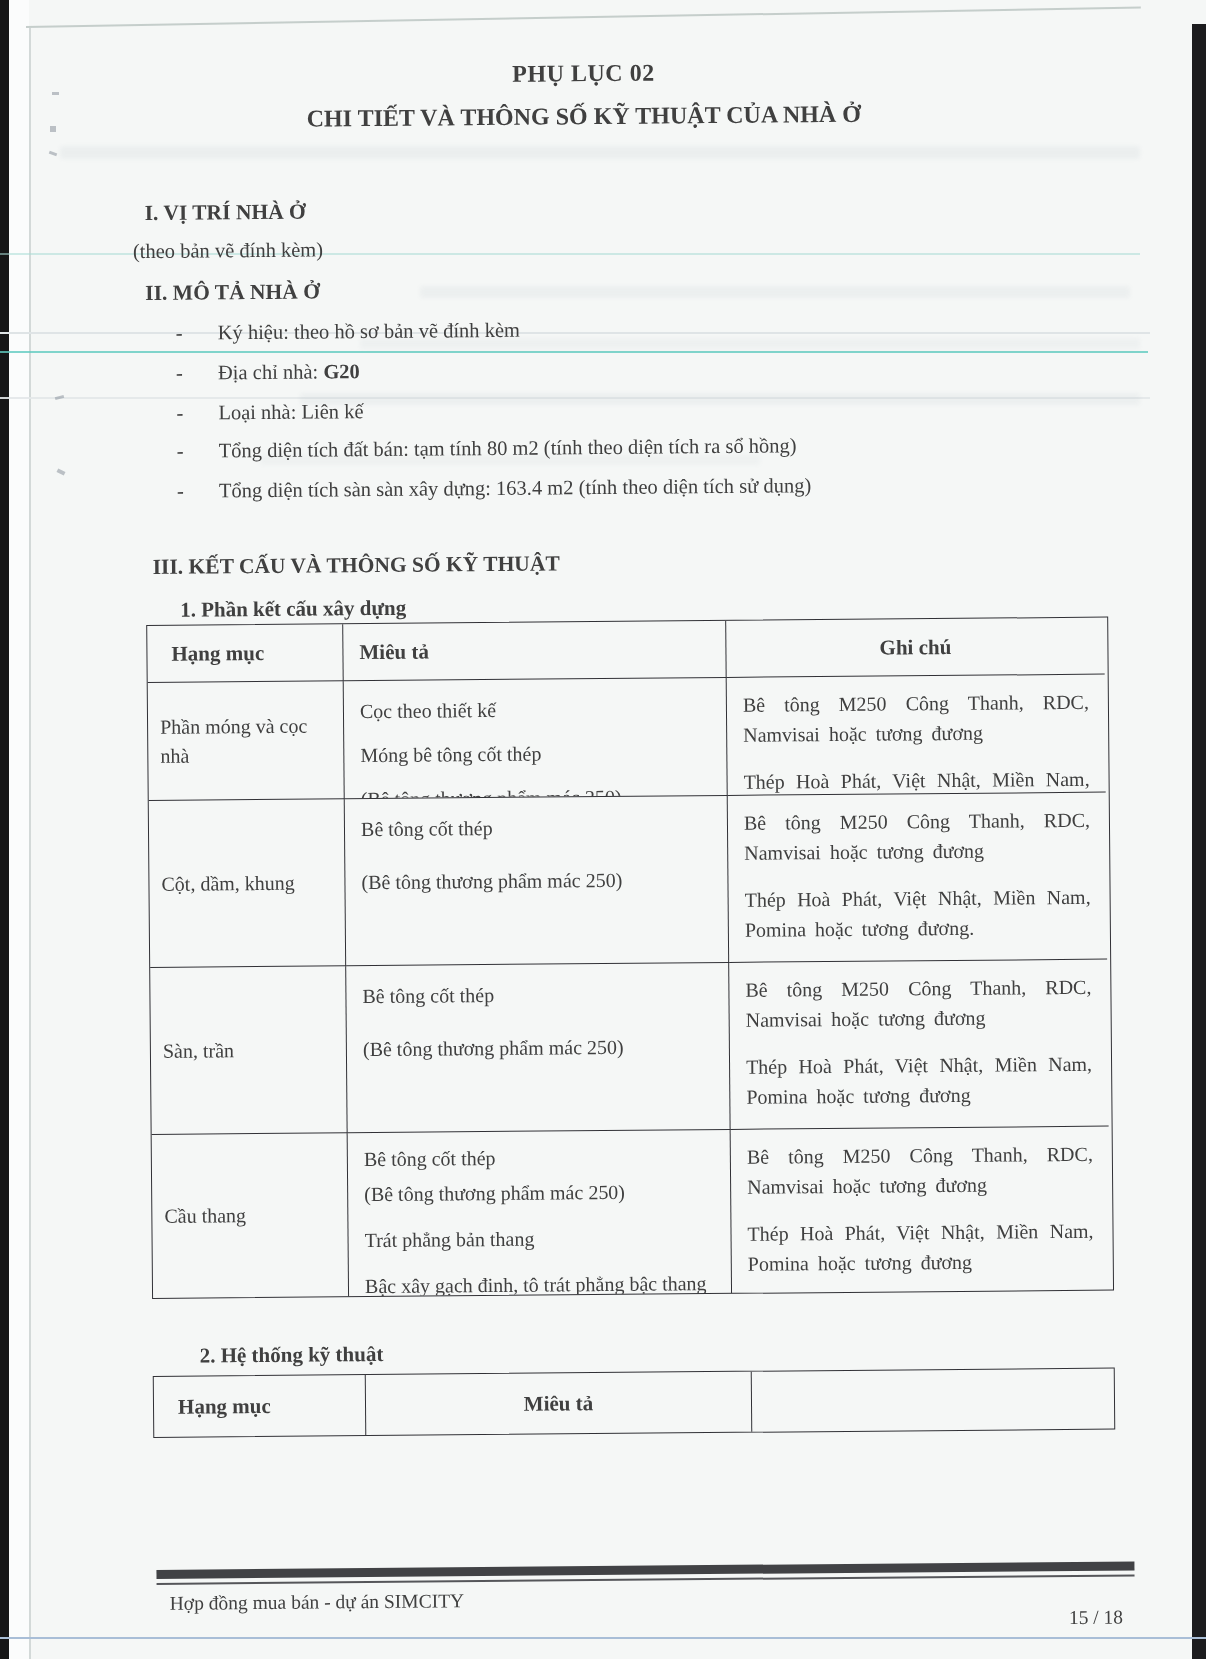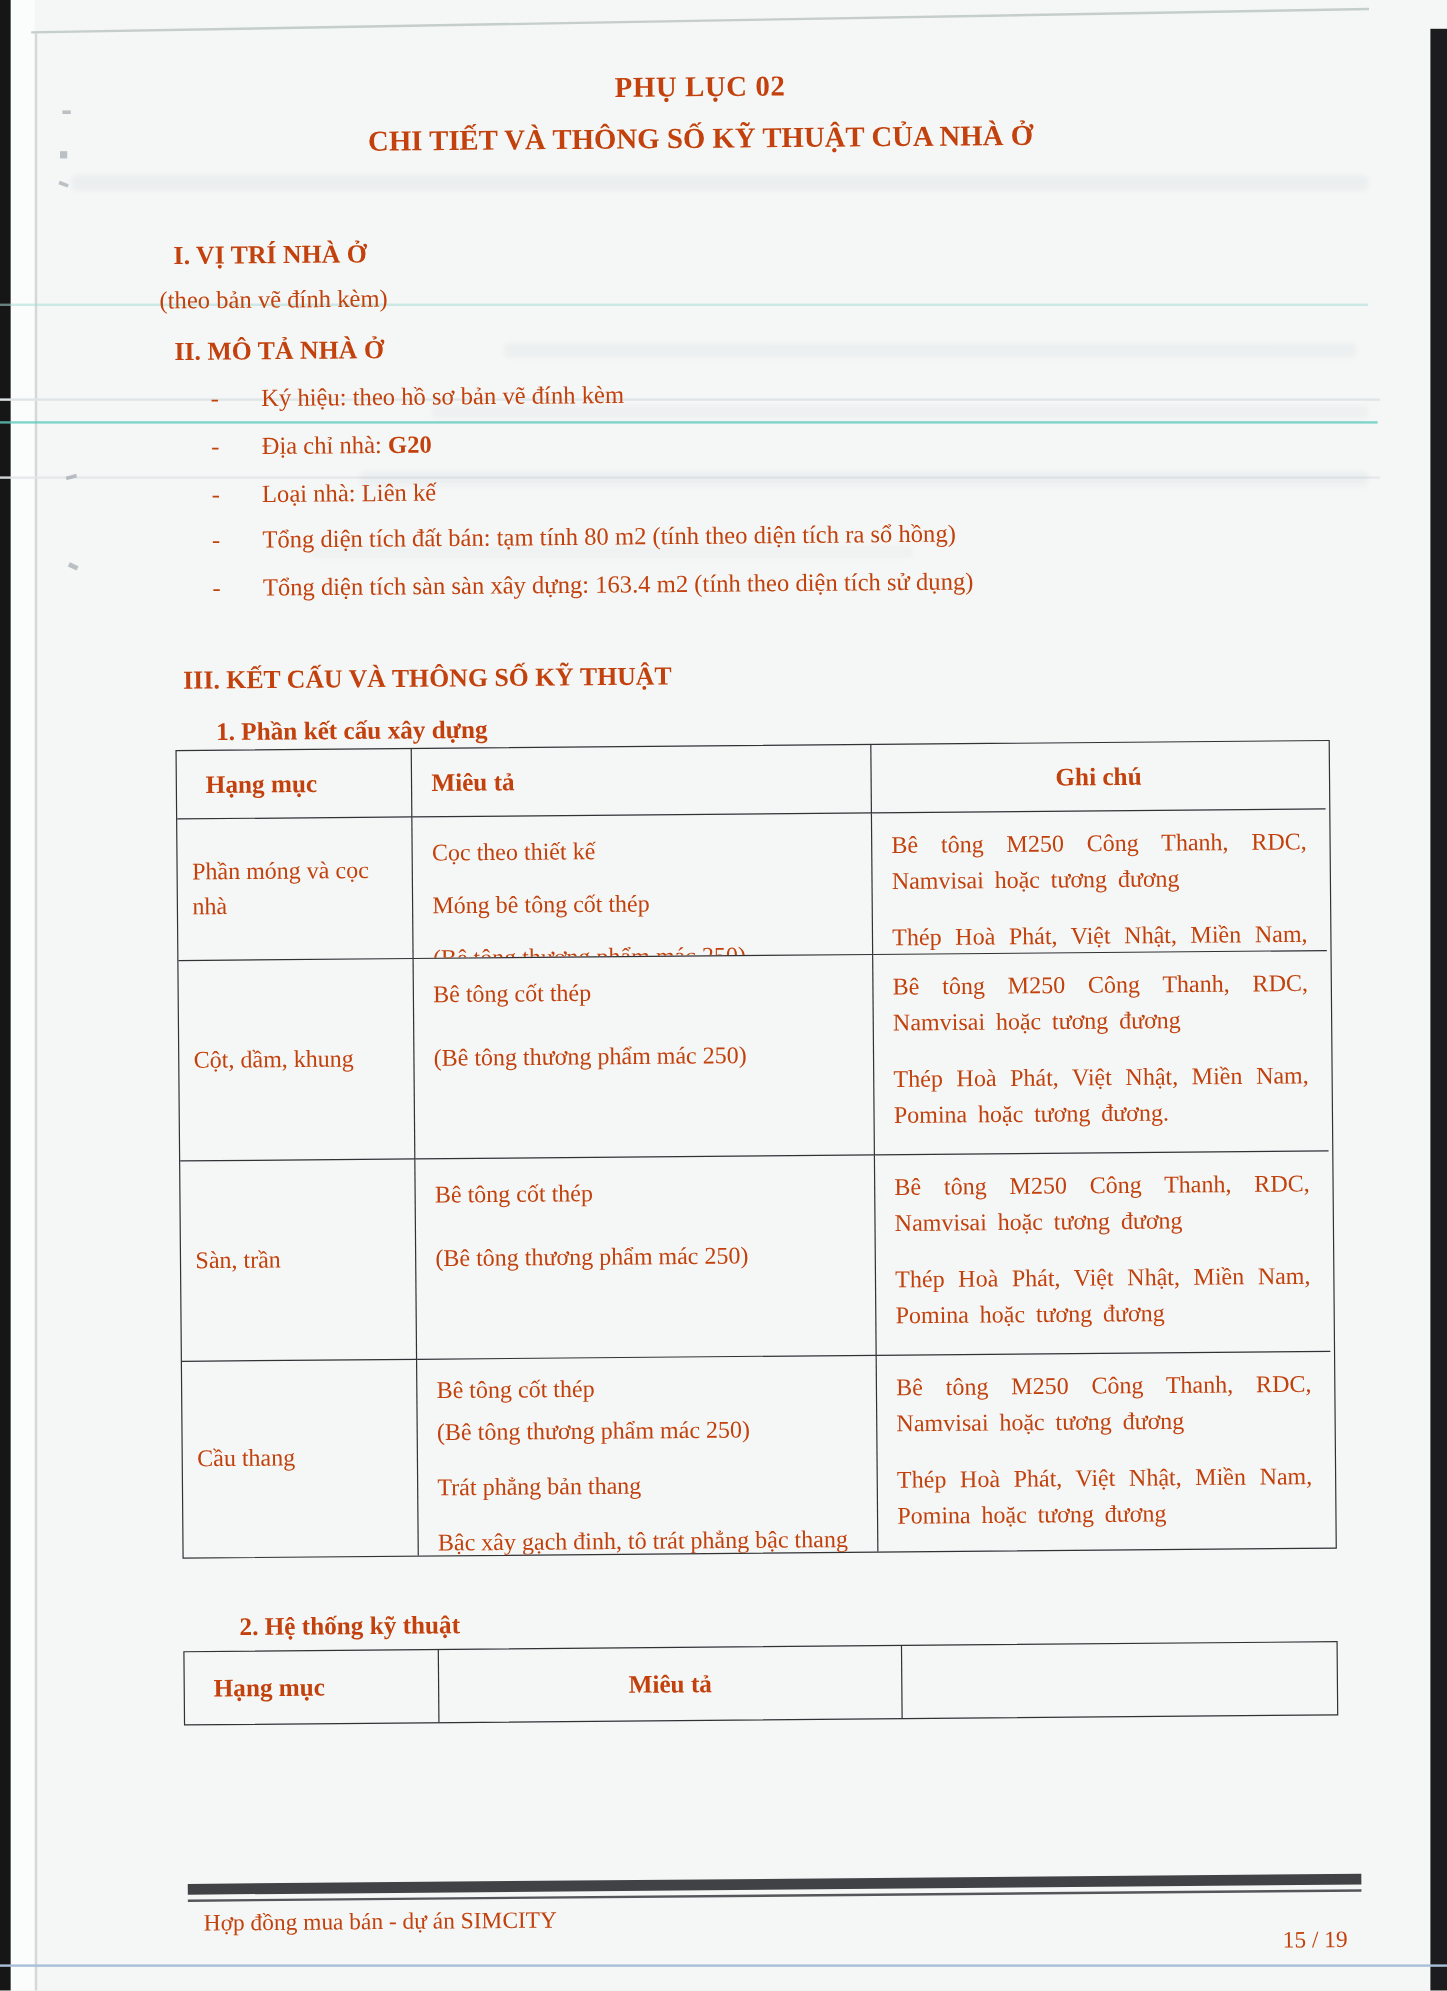--- a/index.html
+++ b/index.html
@@ -1,17 +1,17 @@
 <!DOCTYPE html>
 <html><head>
 <meta charset="utf-8">
 <style>
   html,body{margin:0;padding:0;background:#e8ebea;}
   .page{position:relative;width:1206px;height:1659px;background:#f5f7f6;overflow:hidden;
-        font-family:"Liberation Serif","DejaVu Serif",serif;color:#c2410c;}
+        font-family:"Liberation Serif","DejaVu Serif",serif;color:#404040;}
   
   .edge-left{position:absolute;left:0;top:0;width:9px;height:1659px;background:#161617;}
   .edge-right{position:absolute;left:1192px;top:24px;width:14px;height:1635px;background:#1c1c1e;}
   .inner-strip{position:absolute;left:9px;top:0;width:20px;height:1659px;background:#fbfcfc;}
   .inner-line{position:absolute;left:29px;top:28px;width:2px;height:1631px;background:#ccd4d2;opacity:.85;}
   .top-line{position:absolute;left:26px;top:26px;width:1115px;height:2px;background:#c0c9c7;
             transform:rotate(-1deg);transform-origin:left center;opacity:.9;}
   .rule{position:absolute;height:2px;}
   .teal1{left:0;top:253px;width:1140px;background:#a9dcd6;opacity:.55;}
   .teal2{left:0;top:351px;width:1148px;background:#62cac1;opacity:.8;}
@@ -176,16 +176,16 @@
 
     <div class="tbl t2">
       <div class="cell th pad">Hạng mục</div>
       <div class="cell th ctr">Miêu tả</div>
       <div class="cell th"></div>
     </div>
 
     <div class="fbar"></div>
     <div class="fbar2"></div>
     <div class="ftext">Hợp đồng mua bán - dự án SIMCITY</div>
-    <div class="fpage">15 / 19</div>
+    <div class="fpage">15 / 18</div>
 
   </div>
 </div>
 
 </body></html>

